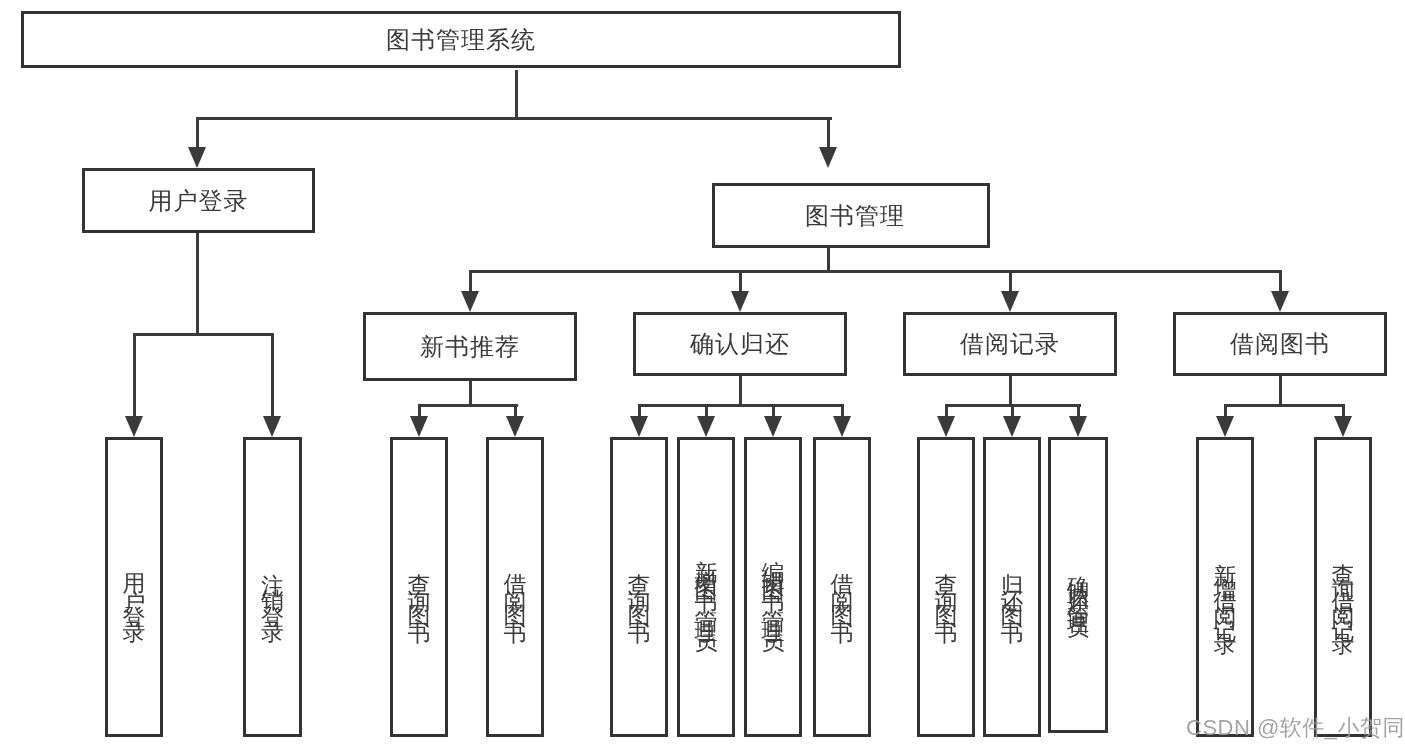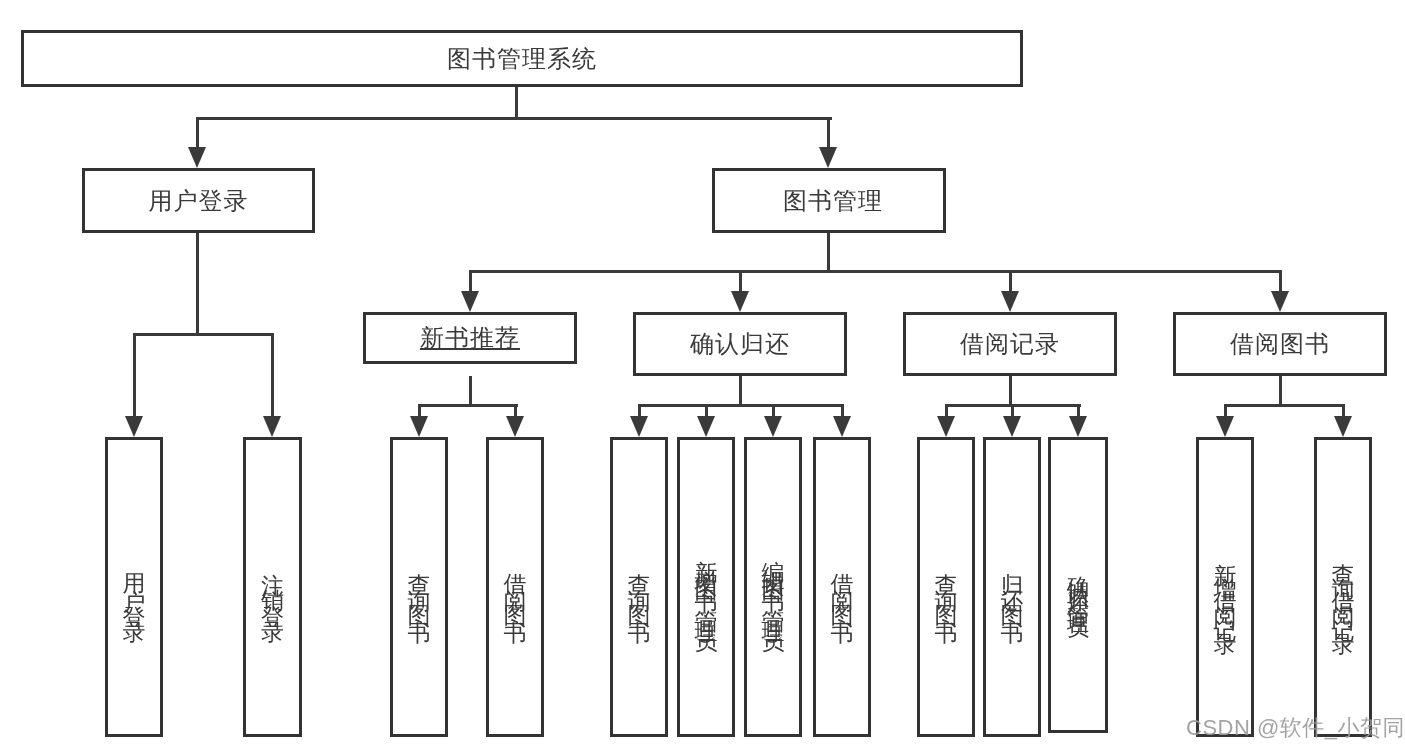--- a/index.html
+++ b/index.html
@@ -64,26 +64,26 @@
     white-space:nowrap;
     z-index:5;
     letter-spacing:0.5px;
   }
 </style>
 </head>
 <body>
 
 <div id="canvas">
 
-  <div class="node" style="left:21px;top:30px;width:1002px;height:57px;">图书管理系统</div>
+  <div class="node" style="left:21px;top:11px;width:880px;height:57px;">图书管理系统</div>
 
   <div class="node" style="left:82px;top:168px;width:233px;height:65px;">用户登录</div>
-  <div class="node" style="left:712px;top:168px;width:234px;height:65px;padding-left:8px;">图书管理</div>
+  <div class="node" style="left:712px;top:183px;width:278px;height:65px;padding-left:8px;">图书管理</div>
 
-  <div class="node" style="left:363px;top:312px;width:214px;height:52px;text-decoration:underline;">新书推荐</div>
+  <div class="node" style="left:363px;top:312px;width:214px;height:69px;">新书推荐</div>
   <div class="node" style="left:633px;top:312px;width:214px;height:64px;">确认归还</div>
   <div class="node" style="left:903px;top:312px;width:214px;height:64px;">借阅记录</div>
   <div class="node" style="left:1173px;top:312px;width:214px;height:64px;">借阅图书</div>
 
   <div class="node vnode" style="left:105px;top:437px;width:58px;height:300px;">用户登录</div>
   <div class="node vnode" style="left:243px;top:437px;width:59px;height:300px;">注销登录</div>
 
   <div class="node vnode" style="left:390px;top:437px;width:58px;height:300px;">查询图书</div>
   <div class="node vnode" style="left:486px;top:437px;width:58px;height:300px;">借阅图书</div>
 

